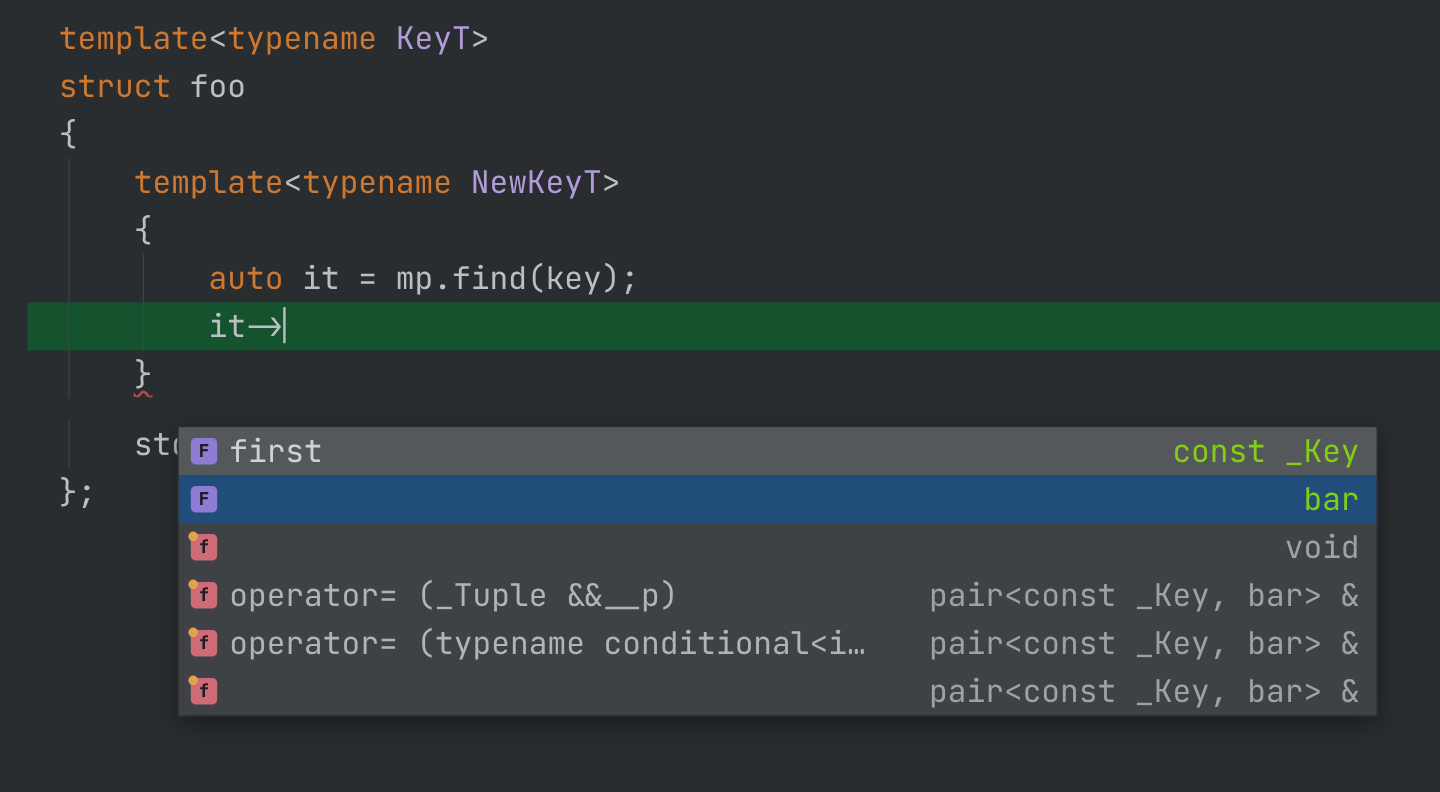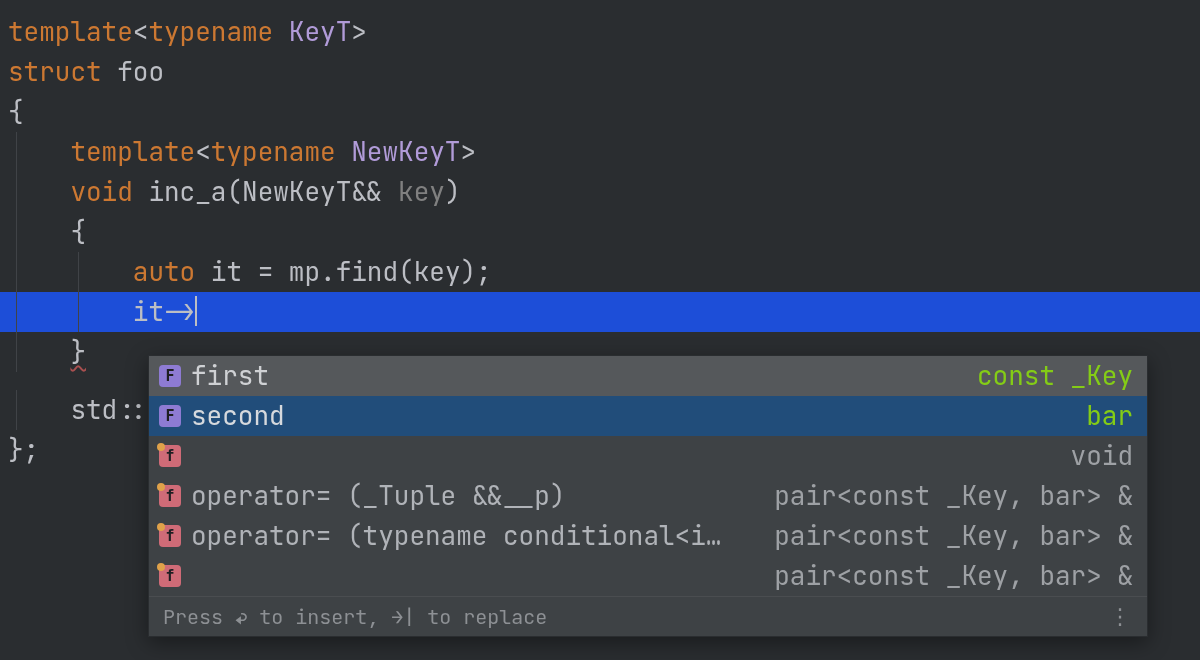--- a/index.html
+++ b/index.html
@@ -11,25 +11,26 @@
     line-height: 40px;
     overflow: hidden;
     color: #bcbec4;
   }
   .editor {
     position: relative;
     padding: 12px 0 0 0;
   }
   .line {
     display: block;
-    padding-left: 8px;
+    padding-left: 26px;
     white-space: pre;
     height: 40px;
+    margin-left: 23px;
   }
-  .line.hl { background: #1d4ed8; }
+  .line.hl { background: #14532d; }
   .indent-guide {
     display: inline-block;
     border-left: 1px solid #404347;
     height: 40px;
     vertical-align: top;
     margin-left: 8px;
     margin-right: -9px;
   }
   .tok-kw    { color: #cc7832; }
   .tok-type  { color: #b19bd8; }
@@ -113,21 +114,20 @@
 <div class="editor">
 
   <span class="line"><span class="tok-kw">template</span><span class="tok-punc">&lt;</span><span class="tok-kw">typename</span> <span class="tok-type">KeyT</span><span class="tok-punc">&gt;</span></span>
 
   <span class="line"><span class="tok-kw">struct</span> <span class="tok-ident">foo</span></span>
 
   <span class="line"><span class="tok-punc">{</span></span>
 
   <span class="line"><span class="indent-guide"></span>    <span class="tok-kw">template</span><span class="tok-punc">&lt;</span><span class="tok-kw">typename</span> <span class="tok-type">NewKeyT</span><span class="tok-punc">&gt;</span></span>
 
-  <span class="line"><span class="indent-guide"></span>    <span class="tok-kw">void</span> <span class="tok-fn">inc_a</span><span class="tok-punc">(</span><span class="tok-ident">NewKeyT</span><span class="tok-punc">&amp;&amp;</span> <span class="tok-dim">key</span><span class="tok-punc">)</span></span>
 
   <span class="line"><span class="indent-guide"></span>    <span class="tok-punc">{</span></span>
 
   <span class="line"><span class="indent-guide"></span>    <span class="indent-guide"></span>    <span class="tok-kw">auto</span> <span class="tok-ident">it</span> <span class="tok-punc">=</span> <span class="tok-ident">mp</span><span class="tok-punc">.</span><span class="tok-ident">find</span><span class="tok-punc">(</span><span class="tok-ident">key</span><span class="tok-punc">);</span></span>
 
   <span class="line hl"><span class="indent-guide"></span>    <span class="indent-guide"></span>    <span class="tok-ident">it</span><span class="tok-punc">-&gt;</span><span class="caret"></span></span>
 
   <span class="line"><span class="indent-guide"></span>    <span class="tok-punc err-underline">}</span></span>
 
   <span class="line" style="height:18px"></span>
@@ -139,21 +139,20 @@
   <div class="popup">
     <div id="popup-rows">
         <div class="popup-row hover">
           <span class="icon field">F</span>
           <span class="label">first</span>
           <span class="spacer"></span>
           <span class="type">const _Key</span>
         </div>
         <div class="popup-row select">
           <span class="icon field">F</span>
-          <span class="label">second</span>
           <span class="spacer"></span>
           <span class="type">bar</span>
         </div>
         <div class="popup-row">
           <span class="icon method">f<span class="badge"></span></span>
           <span class="spacer"></span>
           <span class="type">void</span>
         </div>
         <div class="popup-row">
           <span class="icon method">f<span class="badge"></span></span>
@@ -166,20 +165,15 @@
           <span class="label">operator= (typename conditional&lt;i…</span>
           <span class="spacer"></span>
           <span class="type">pair&lt;const _Key, bar&gt; &amp;</span>
         </div>
         <div class="popup-row">
           <span class="icon method">f<span class="badge"></span></span>
           <span class="spacer"></span>
           <span class="type">pair&lt;const _Key, bar&gt; &amp;</span>
         </div>
       </div>
-    <div class="popup-foot">
-      <span><span>Press </span><span class="kbd">↩</span><span> to insert, </span><span class="kbd">→|</span><span> to replace</span></span>
-      <span class="spacer"></span>
-      <span class="dots">⋮</span>
-    </div>
   </div>
 
 </div>
 
 </body></html>

